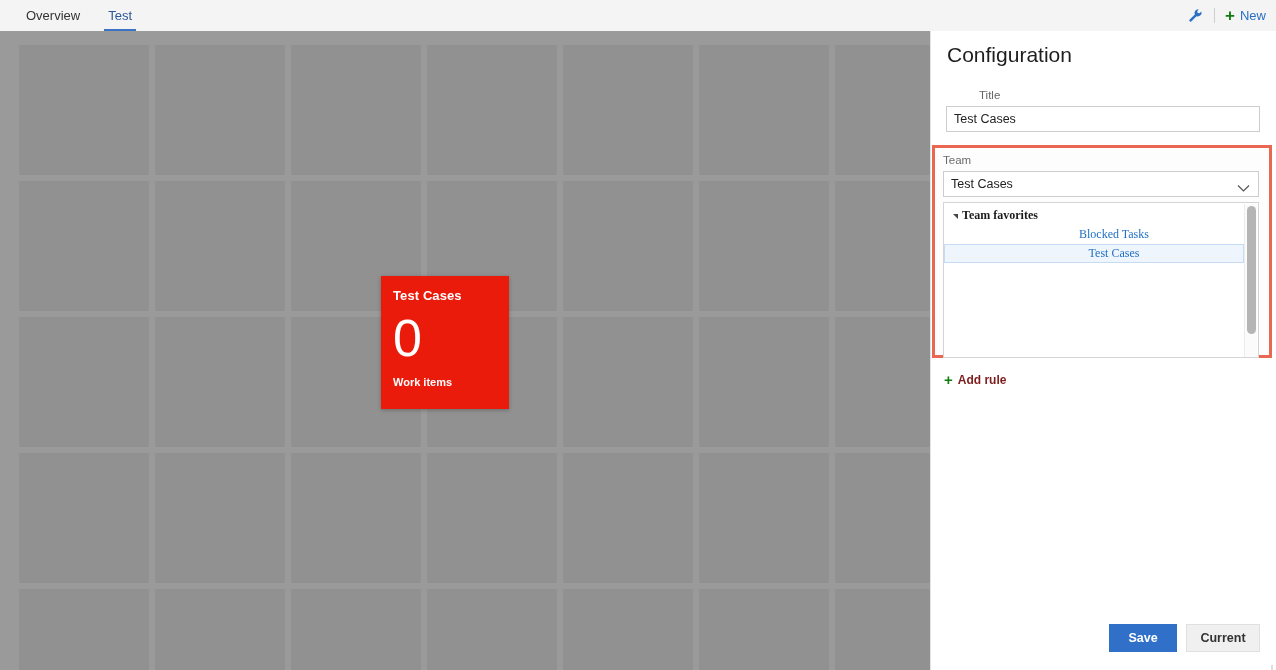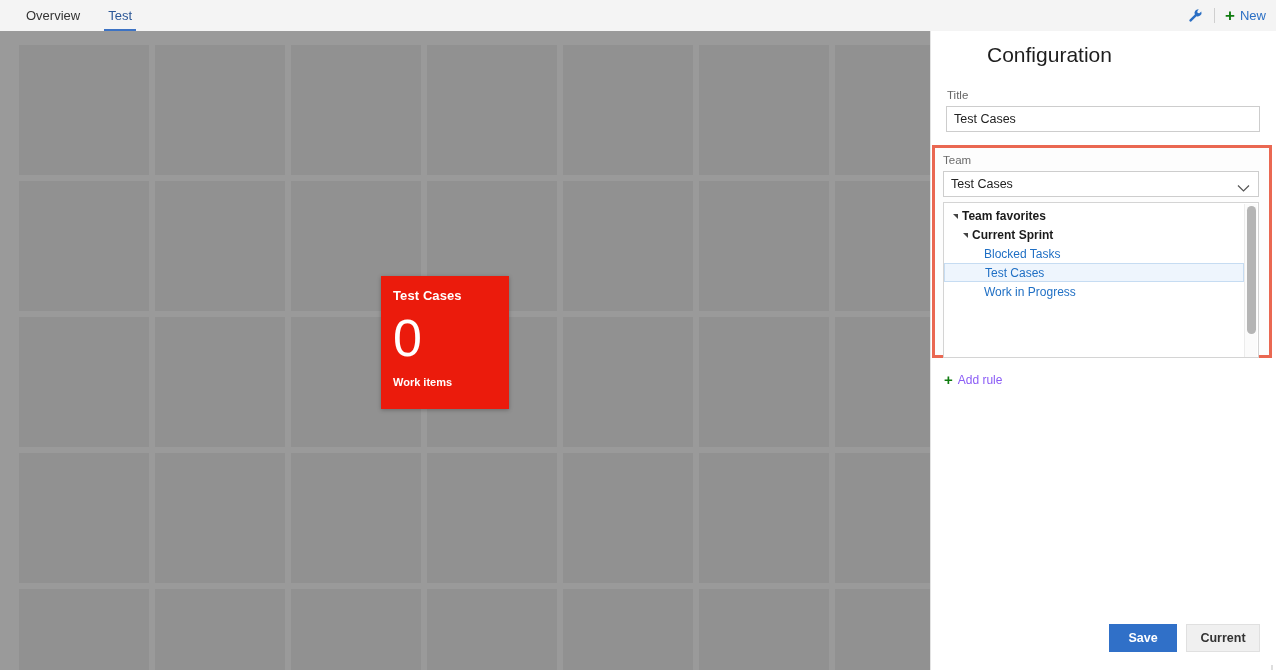--- a/index.html
+++ b/index.html
@@ -65,23 +65,23 @@
 
   
   .config-panel {
     position: absolute; left: 930px; top: 31px; width: 346px; height: 639px;
     background: #ffffff;
     border-left: 1px solid #e3e3e3;
     overflow: hidden;
   }
   .config-title {
     position: absolute; left: 16px; top: 12px;
-    font-size: 21px; color: #1e1e1e; font-weight: 400; margin-left: 40px;
-  }
-  .field-label { font-size: 11.5px; color: #666; }
+    font-size: 21px; color: #1e1e1e; font-weight: 400;
+  }
+  .field-label { font-size: 11.5px; color: #666; margin-left: 32px; }
   .title-field-label { position: absolute; left: 16px; top: 58px; }
   .title-input {
     position: absolute; left: 15px; top: 75px; width: 314px; height: 26px;
     border: 1px solid #cdcdcd; background: #fff;
     font-family: "Liberation Sans", sans-serif; font-size: 12.5px; color: #222;
     padding: 0 7px; outline: none;
   }
 
   
   .query-highlight {
@@ -100,53 +100,53 @@
   }
   .query-select-text { font-size: 12.5px; color: #222; padding-left: 7px; }
   .chev { position: absolute; right: 8px; top: 7px; }
 
   .query-list {
     position: relative; margin-top: 5px;
     width: 316px; height: 156px;
     border: 1px solid #d4d4d4; background: #fff;
     overflow: hidden;
   }
-  .tree { position: absolute; left: 0; top: 3px; width: 300px; }
+  .tree { position: absolute; left: 0; top: 3px; width: 300px; font-family: Liberation Serif, serif; }
   .tree-row {
     display: flex; align-items: center; height: 19px;
     font-size: 12px; cursor: pointer; white-space: nowrap;
   }
   .tree-row.group { font-weight: bold; color: #1b1b1b; }
   .tree-row.leaf { color: #1f6fc4; }
   .tree-row.selected { background: #eef5fd; border: 1px solid #c6dcf2; height: 19px; }
   .tri {
     width: 0; height: 0; margin-right: 4px;
     border-left: 5px solid transparent;
     border-top: 5px solid #444;
     transform: translateY(1px);
   }
   .indent1 { padding-left: 9px; }
   .indent2 { padding-left: 19px; }
-  .indent3 { padding-left: 40px; }
+  .indent3 { padding-left: 40px; justify-content: center; }
 
   .vscroll {
     position: absolute; right: 1px; top: 1px; width: 13px; height: 154px;
     background: #fbfbfb; border-left: 1px solid #ececec; cursor: pointer;
   }
   .vthumb {
     position: absolute; left: 2px; top: 2px; width: 9px; height: 128px;
     background: #b5b5b5; border-radius: 5px;
   }
 
   .add-rule {
     position: absolute; left: 944px; top: 372px;
     display: flex; align-items: center; gap: 5px; cursor: pointer;
   }
   .add-plus { color: #107c10; font-size: 15px; font-weight: 700; line-height: 1; }
-  .add-label { font-size: 12px; color: #8b5cf6; }
+  .add-label { font-size: 12px; color: #7f1d1d; font-weight: bold; }
 
   
   .btn {
     position: absolute; height: 28px; font-size: 12.5px; font-weight: bold;
     font-family: "Liberation Sans", sans-serif;
     display: flex; align-items: center; justify-content: center; cursor: pointer;
     border: 1px solid transparent;
   }
   .btn-save { left: 1109px; top: 624px; width: 68px; background: #3070c8; color: #fff; }
   .btn-cancel { left: 1186px; top: 624px; width: 74px; background: #f0f0f0; color: #333; border: 1px solid #e0e0e0; }
@@ -266,33 +266,26 @@
           </svg>
         </span>
       </div>
 
       <div class="query-list">
         <div class="tree" id="tree-host">
             <div class="tree-row group indent1">
               <span class="tri"></span>
               <span>Team favorites</span>
             </div>
-            <div class="tree-row group indent2">
-              <span class="tri"></span>
-              <span>Current Sprint</span>
-            </div>
             <div class="tree-row leaf indent3">
               <span>Blocked Tasks</span>
             </div>
             <div class="tree-row leaf selected indent3">
               <span>Test Cases</span>
             </div>
-            <div class="tree-row leaf indent3">
-              <span>Work in Progress</span>
-            </div>
           </div>
         <div class="vscroll">
           <div class="vthumb"></div>
         </div>
       </div>
     </div>
   </div>
 
   <div class="add-rule">
     <span class="add-plus">+</span>

